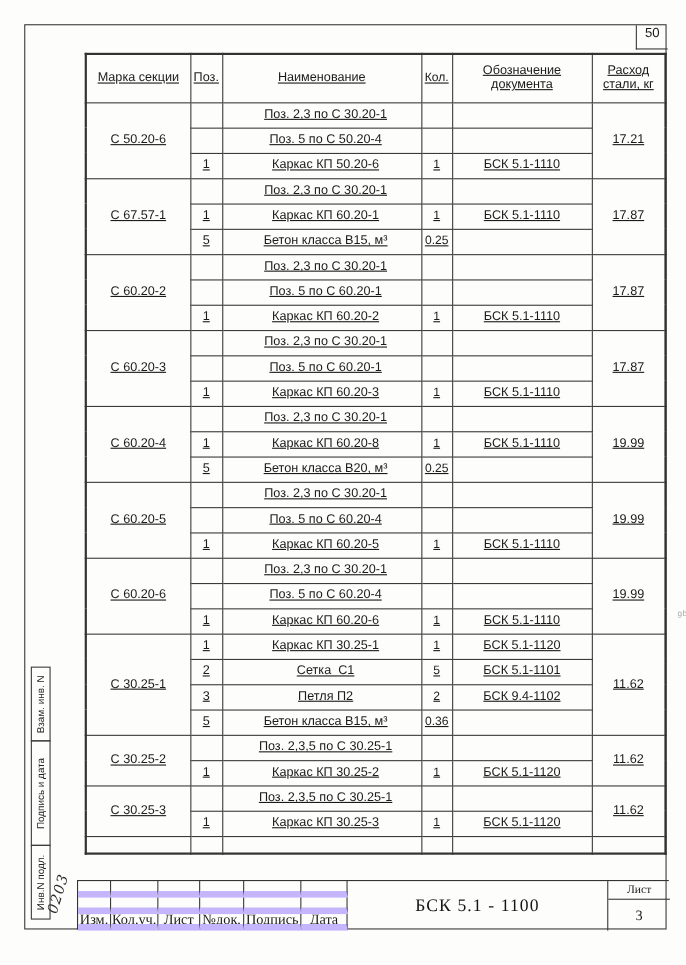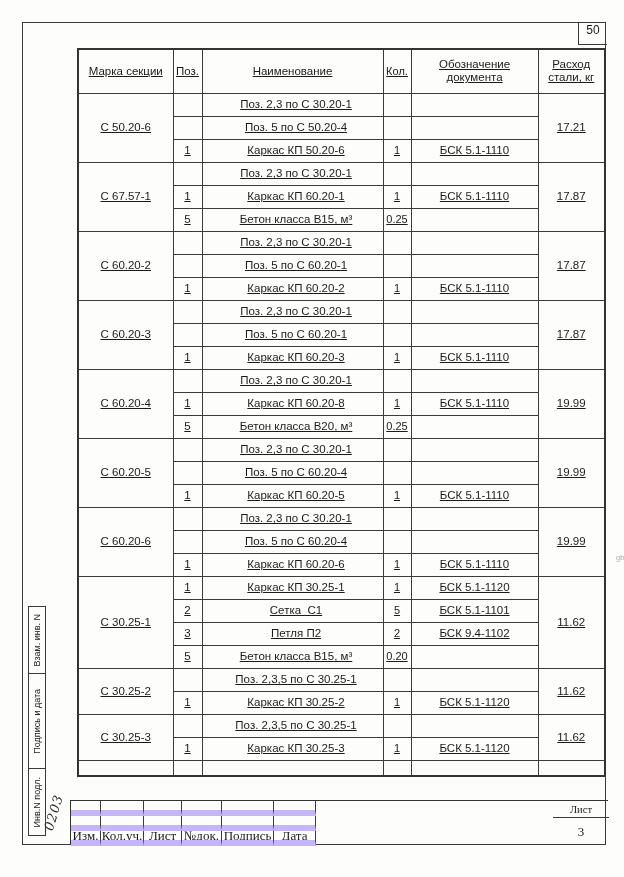--- a/index.html
+++ b/index.html
@@ -295,21 +295,21 @@
       </tr>
       <tr>
         <td class="c-pos">3</td>
         <td class="c-name">Петля П2</td>
         <td class="c-qty">2</td>
         <td class="c-doc">БСК 9.4-1102</td>
       </tr>
       <tr>
         <td class="c-pos">5</td>
         <td class="c-name">Бетон класса В15, м³</td>
-        <td class="c-qty">0.20</td>
+        <td class="c-qty">0.36</td>
         <td class="c-doc"></td>
       </tr>
       <tr>
         <td class="c-mark" rowspan="2">С 30.25-2</td>
         <td class="c-pos"></td>
         <td class="c-name">Поз. 2,3,5 по С 30.25-1</td>
         <td class="c-qty"></td>
         <td class="c-doc"></td>
         <td class="c-steel" rowspan="2">11.62</td>
       </tr>
@@ -374,19 +374,22 @@
       <div class="tb-cell"></div>
       <div class="tb-cell"></div>
       <div class="tb-cell"></div>
       <div class="tb-cell">Изм.</div>
       <div class="tb-cell">Кол.уч.</div>
       <div class="tb-cell">Лист</div>
       <div class="tb-cell">№док.</div>
       <div class="tb-cell">Подпись</div>
       <div class="tb-cell">Дата</div>
     </div>
+  <div class="tb-center">
+    <span class="tb-docnum">БСК 5.1 - 1100</span>
+  </div>
   <div class="tb-sheetbox">
     <div class="tb-sheetlabel">Лист</div>
     <div class="tb-sheetnum">3</div>
   </div>
 </div>
 
 <div class="watermark">gbi22.ru</div>
 
 </body></html>

